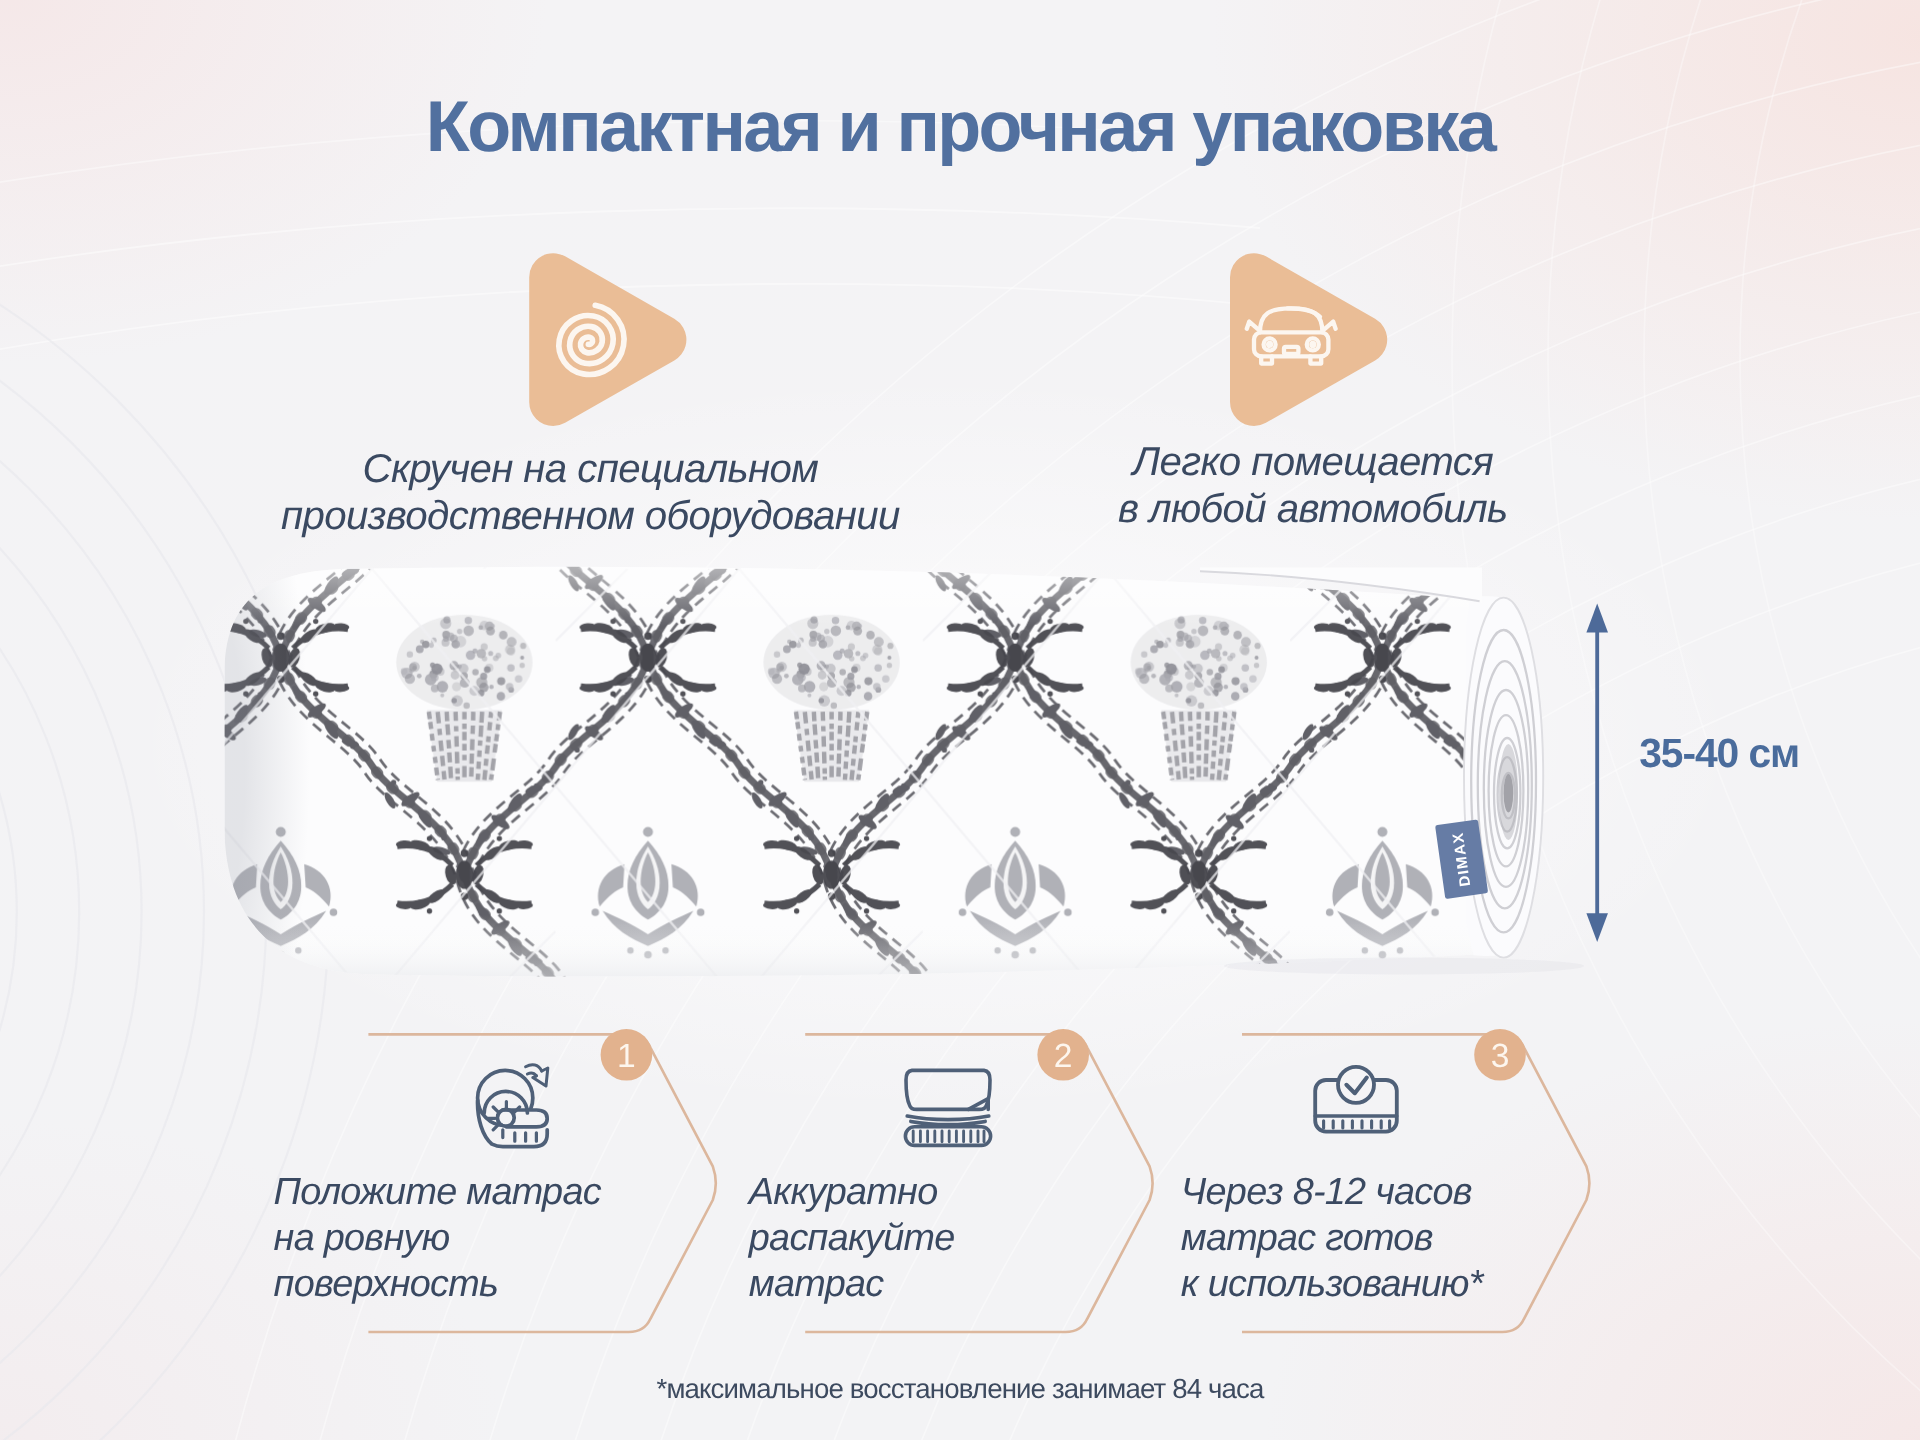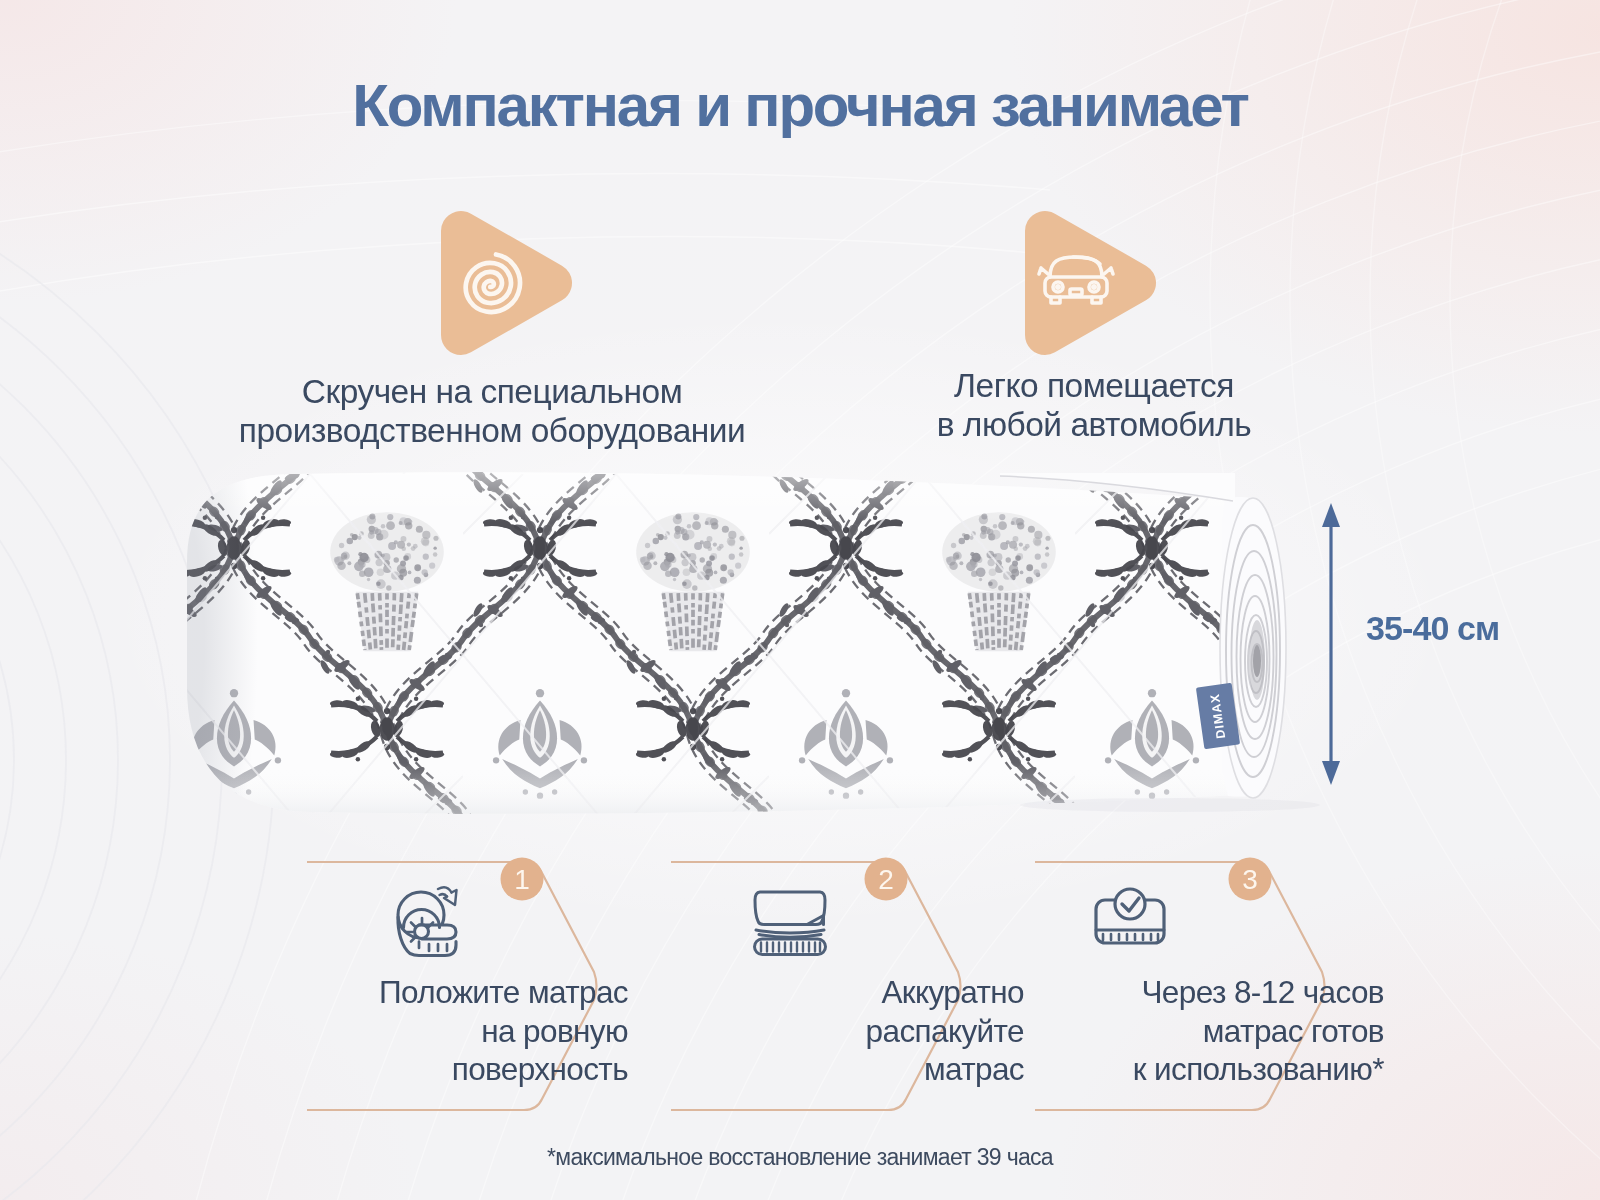--- a/index.html
+++ b/index.html
@@ -13,26 +13,26 @@
       radial-gradient(ellipse 600px 380px at 0px 1200px, rgba(243,227,229,.4), rgba(243,227,229,0) 70%),
       radial-gradient(ellipse 880px 400px at 780px 620px, rgba(254,254,255,.85), rgba(254,254,255,0) 78%),
       linear-gradient(180deg,#f4f3f5 0%,#f3f3f5 100%);
   }
   .abs{position:absolute;}
   #title{
     left:0;top:71px;width:1600px;text-align:center;line-height:1.15;
     font-size:60px;font-weight:bold;color:#51709f;letter-spacing:-2.2px;
   }
   .cap{
-    text-align:center;font-size:33.5px;line-height:38.5px;color:#3a4961;letter-spacing:-0.5px;
+    text-align:center;font-size:33.5px;line-height:38.5px;color:#3a4961;letter-spacing:-0.5px;font-style:italic;
   }
   #cap1{left:192px;top:373px;width:600px;}
   #cap2{left:794px;top:367px;width:600px;}
   #size{left:1366px;top:609px;width:260px;text-align:left;font-size:34px;font-weight:bold;color:#4a6c9c;letter-spacing:-0.9px;}
-  .step{text-align:right;font-size:31.5px;line-height:38.5px;color:#3a4961;letter-spacing:-0.6px;}
+  .step{text-align:left;font-size:31.5px;line-height:38.5px;color:#3a4961;letter-spacing:-0.6px;font-style:italic;}
   #st1{left:228px;top:973px;width:400px;}
   #st2{left:624px;top:973px;width:400px;}
   #st3{left:984px;top:973px;width:400px;}
   #foot{left:0;top:1144px;width:1600px;text-align:center;font-size:23px;color:#3d4a5f;letter-spacing:-0.7px;}
 </style>
 </head>
 <body>
 
 <svg class="abs" style="left:0;top:0" width="1600" height="1200" viewBox="0 0 1600 1200" fill="none">
   <path d="M-50,230 C300,170 700,160 1050,190" stroke="#ffffff" stroke-width="1.5" opacity="0.45"></path>
@@ -55,21 +55,21 @@
   <circle cx="-330" cy="760" r="240" stroke="#e8e8ec" stroke-width="1.8" opacity="0.65"></circle>
   <circle cx="-330" cy="760" r="292" stroke="#e8e8ec" stroke-width="1.8" opacity="0.65"></circle>
   <circle cx="-330" cy="760" r="344" stroke="#e8e8ec" stroke-width="1.8" opacity="0.65"></circle>
   <circle cx="-330" cy="760" r="396" stroke="#e8e8ec" stroke-width="1.8" opacity="0.65"></circle>
   <circle cx="-330" cy="760" r="448" stroke="#e8e8ec" stroke-width="1.8" opacity="0.65"></circle>
   <circle cx="-330" cy="760" r="500" stroke="#e8e8ec" stroke-width="1.8" opacity="0.65"></circle>
   <circle cx="-330" cy="760" r="552" stroke="#e8e8ec" stroke-width="1.8" opacity="0.65"></circle>
   <circle cx="-330" cy="760" r="604" stroke="#e8e8ec" stroke-width="1.8" opacity="0.65"></circle>
   </svg>
 
-<div id="title" class="abs">Компактная и прочная занимает</div>
+<div id="title" class="abs">Компактная и прочная упаковка</div>
 
 <svg class="abs" style="left:433px;top:193px" width="150" height="170" viewBox="0 0 150 170">
   <path d="M28,38 L28,142 L119,90 Z" fill="#eabd96" stroke="#eabd96" stroke-width="40" stroke-linejoin="round"></path>
   <path d="M29,90 A 29 29 0 0 1 87,90 A 24.5 24.5 0 0 1 38,90 A 20 20 0 0 1 78,90 A 15.5 15.5 0 0 1 47,90 A 11 11 0 0 1 69,90 A 6.5 6.5 0 0 1 56,90 A 3 3 0 0 1 62,90" fill="none" stroke="#fcf6f0" stroke-width="4.7" stroke-linecap="round" transform="rotate(100 58 90)"></path>
 </svg>
 
 <svg class="abs" style="left:1017px;top:193px" width="150" height="170" viewBox="0 0 150 170">
   <path d="M28,38 L28,142 L119,90 Z" fill="#eabd96" stroke="#eabd96" stroke-width="40" stroke-linejoin="round"></path>
   <g stroke="#fcf6f0" stroke-width="3.6" fill="none" stroke-linecap="round" stroke-linejoin="round" transform="translate(26,59)">
     <path d="M7,25 C7,9 15,5 33,5 C51,5 59,9 59,25"></path>
@@ -393,13 +393,13 @@
     <path d="M12,48 L12,54 M20,48 L20,54 M28,48 L28,54 M36,48 L36,54 M44,48 L44,54 M52,48 L52,54 M60,48 L60,54 M67,48 L67,54"></path>
   </g>
   <circle cx="39" cy="18" r="15" fill="#f5f4f6"></circle>
   <path d="M31,18 L38,25 L48,12" stroke-width="3.4"></path>
 </svg>
 
 <div id="st1" class="abs step">Положите матрас<br>на ровную<br>поверхность</div>
 <div id="st2" class="abs step">Аккуратно<br>распакуйте<br>матрас</div>
 <div id="st3" class="abs step">Через 8-12 часов<br>матрас готов<br>к использованию*</div>
 
-<div id="foot" class="abs">*максимальное восстановление занимает 39 часа</div>
+<div id="foot" class="abs">*максимальное восстановление занимает 84 часа</div>
 
 </body></html>

